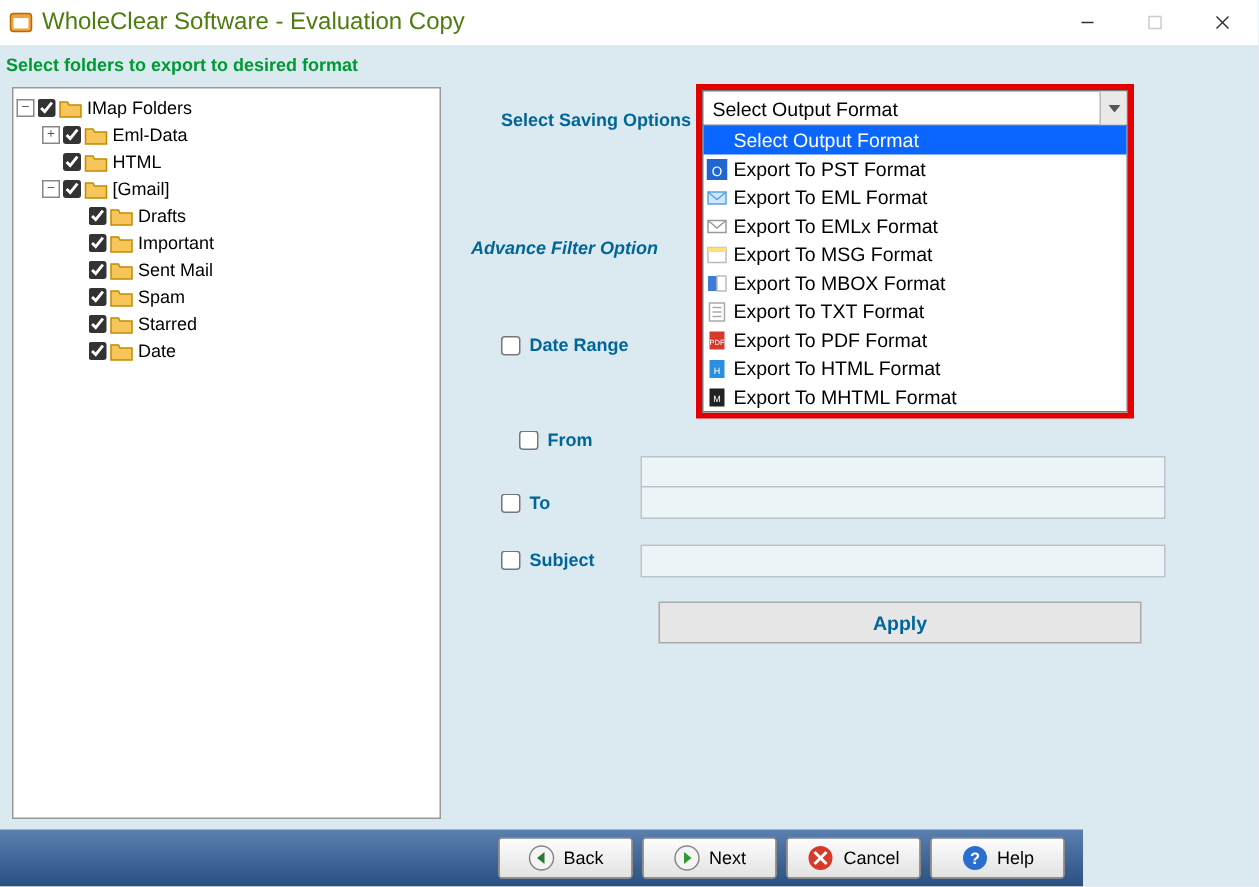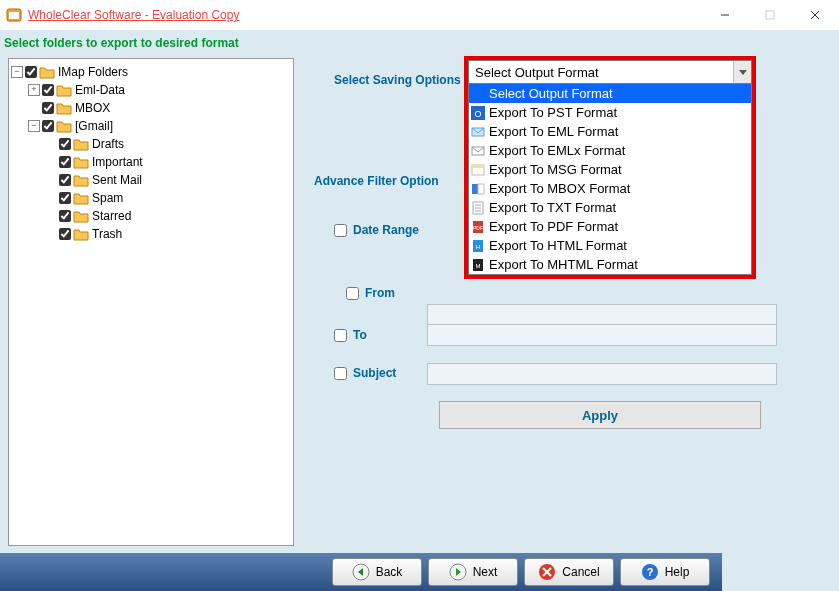--- a/index.html
+++ b/index.html
@@ -1,39 +1,39 @@
 <!DOCTYPE html>
 <html><head>
 <meta charset="utf-8">
 <style>
 * { box-sizing: border-box; margin: 0; padding: 0; font-family: "Segoe UI", Tahoma, sans-serif; }
 body { background: #f0f0f0; width: 839px; height: 591px; overflow: hidden; }
 
 .titlebar { height: 30px; background: #fff; display: flex; align-items: center; padding: 0 2px; }
 .titlebar .app-icon { width: 16px; height: 16px; margin: 0 6px 0 4px; }
-.titlebar .title { font-size: 12px; color: #ef4444; flex: 1; text-decoration: underline; }
+.titlebar .title { font-size: 16px; color: #4d7c0f; flex: 1; }
 .winbtn { width: 45px; height: 30px; display: flex; align-items: center; justify-content: center; color: #333; }
 
 .content { background: #dbeaf0; height: 561px; width: 839px; position: relative; }
 .instruction { color: #009933; font-size: 12px; font-weight: bold; padding: 6px 4px 8px 4px; }
 
 .main-row { display: flex; padding: 0 8px; gap: 10px; height: 488px; }
 .tree-pane { width: 286px; height: 488px; background: #fff; border: 1px solid #999; font-size: 12px; padding: 4px 2px; overflow: auto; }
 .tree-node { display: flex; align-items: center; height: 18px; white-space: nowrap; }
 .tree-children { margin-left: 17px; }
 .expander { width: 12px; height: 12px; border: 1px solid #888; font-size: 9px; line-height: 9px; text-align: center; color: #555; margin-right: 2px; cursor: pointer; }
 .blank { width: 12px; margin-right: 2px; }
 .chk { width: 12px; height: 12px; margin-right: 2px; accent-color: #333; }
 .folder-icon { width: 16px; height: 13px; margin-right: 3px; }
 .node-label { }
 
 .right-pane { flex: 1; position: relative; }
 .section-label { color: #006699; font-size: 12px; font-weight: bold; }
 .saving-label { position: absolute; left: 30px; top: 15px; }
-.adv-label { position: absolute; left: 10px; top: 116px; }
+.adv-label { position: absolute; left: 10px; top: 100px; font-style: italic; }
 
 .combo-wrap { position: absolute; left: 160px; top: -2px; width: 292px; border: 4px solid #e30000; }
 .combo-head { height: 24px; background: #fff; border: 1px solid #7a7a7a; display: flex; align-items: center; padding-left: 6px; font-size: 13px; }
 .combo-arrow { width: 18px; height: 100%; border-left: 1px solid #bbb; background: #e9e9e9; display: flex; align-items: center; justify-content: center; }
 .combo-list { background: #fff; border: 1px solid #7a7a7a; border-top: none; }
 .combo-item { height: 19px; display: flex; align-items: center; font-size: 13px; padding-left: 2px; gap: 4px; cursor: pointer; }
 .combo-item.sel { background: #0a66ff; color: #fff; }
 .opt-icon { width: 14px; height: 14px; flex-shrink: 0; }
 
 .filter-row { position: absolute; display: flex; align-items: center; }
@@ -104,21 +104,21 @@
               <path d="M1 2h5l1 2h8v8H1z" fill="#f7c65b" stroke="#c48a00"></path>
             </svg>
           <span>Eml-Data</span>
         </div>
         <div class="tree-node">
           <span class="blank"></span>
           <input type="checkbox" class="chk" checked="" style="">
           <svg class="folder-icon" viewBox="0 0 16 13">
               <path d="M1 2h5l1 2h8v8H1z" fill="#f7c65b" stroke="#c48a00"></path>
             </svg>
-          <span>MBOX</span>
+          <span>HTML</span>
         </div>
         <div class="tree-node">
           <span class="expander">−</span>
           <input type="checkbox" class="chk" checked="" style="">
           <svg class="folder-icon" viewBox="0 0 16 13">
               <path d="M1 2h5l1 2h8v8H1z" fill="#f7c65b" stroke="#c48a00"></path>
             </svg>
           <span>[Gmail]</span>
         </div>
         <div class="tree-children">
@@ -161,21 +161,21 @@
                 <path d="M1 2h5l1 2h8v8H1z" fill="#f7c65b" stroke="#c48a00"></path>
               </svg>
               <span>Starred</span>
             </div>
           <div class="tree-node">
               <span class="blank"></span>
               <input type="checkbox" class="chk" checked="" style="">
               <svg class="folder-icon" viewBox="0 0 16 13">
                 <path d="M1 2h5l1 2h8v8H1z" fill="#f7c65b" stroke="#c48a00"></path>
               </svg>
-              <span>Trash</span>
+              <span>Date</span>
             </div>
         </div>
       </div>
     </div>
 
     <div class="right-pane">
       <div class="section-label saving-label">Select Saving Options</div>
       <div class="section-label adv-label">Advance Filter Option</div>
 
       <div class="combo-wrap">

